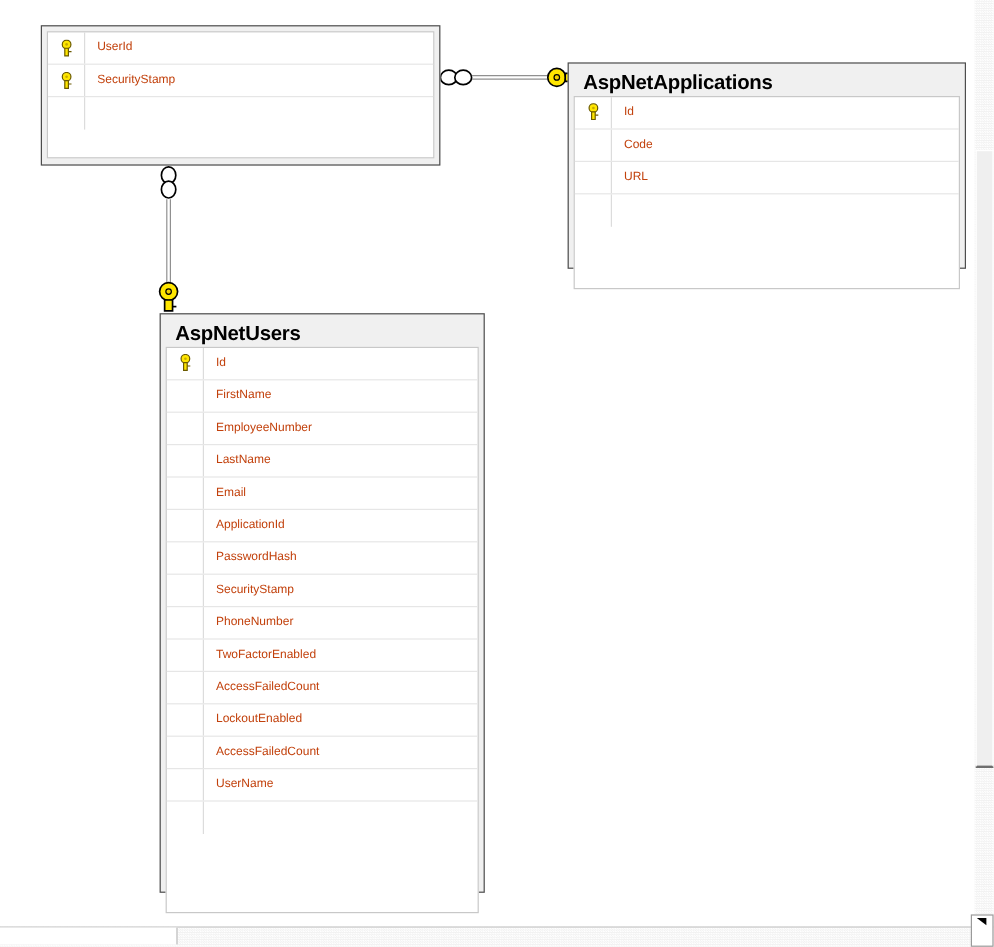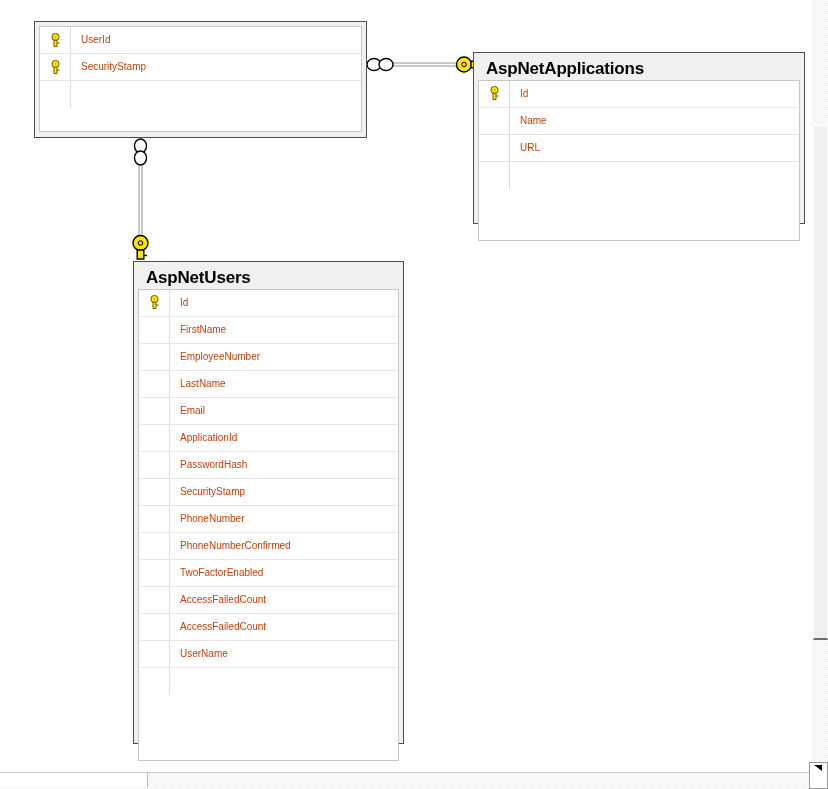--- a/index.html
+++ b/index.html
@@ -200,21 +200,21 @@
               <circle cx="6.5" cy="4" r="3.6" fill="#ffe600" stroke="#6b5a00" stroke-width="1"></circle>
               <circle cx="6.5" cy="4" r="1.1" fill="#c9ab00"></circle>
               <path d="M5 7.2 h3 v6.4 h-3 z" fill="#ffe600" stroke="#6b5a00" stroke-width="1"></path>
               <path d="M8 10 h2.6" stroke="#6b5a00" stroke-width="1"></path>
             </svg>
           </div>
           <div class="colname">Id</div>
         </div>
         <div class="row">
           <div class="keycell"></div>
-          <div class="colname">Name</div>
+          <div class="colname">Code</div>
         </div>
         <div class="row">
           <div class="keycell"></div>
           <div class="colname">URL</div>
         </div>
         <div class="row empty">
           <div class="keycell"></div>
           <div class="colname"></div>
         </div>
         <div class="filler"></div>
@@ -261,29 +261,29 @@
         <div class="row">
           <div class="keycell"></div>
           <div class="colname">SecurityStamp</div>
         </div>
         <div class="row">
           <div class="keycell"></div>
           <div class="colname">PhoneNumber</div>
         </div>
         <div class="row">
           <div class="keycell"></div>
-          <div class="colname">PhoneNumberConfirmed</div>
-        </div>
-        <div class="row">
-          <div class="keycell"></div>
           <div class="colname">TwoFactorEnabled</div>
         </div>
         <div class="row">
           <div class="keycell"></div>
           <div class="colname">AccessFailedCount</div>
+        </div>
+        <div class="row">
+          <div class="keycell"></div>
+          <div class="colname">LockoutEnabled</div>
         </div>
         <div class="row">
           <div class="keycell"></div>
           <div class="colname">AccessFailedCount</div>
         </div>
         <div class="row">
           <div class="keycell"></div>
           <div class="colname">UserName</div>
         </div>
         <div class="row empty">

